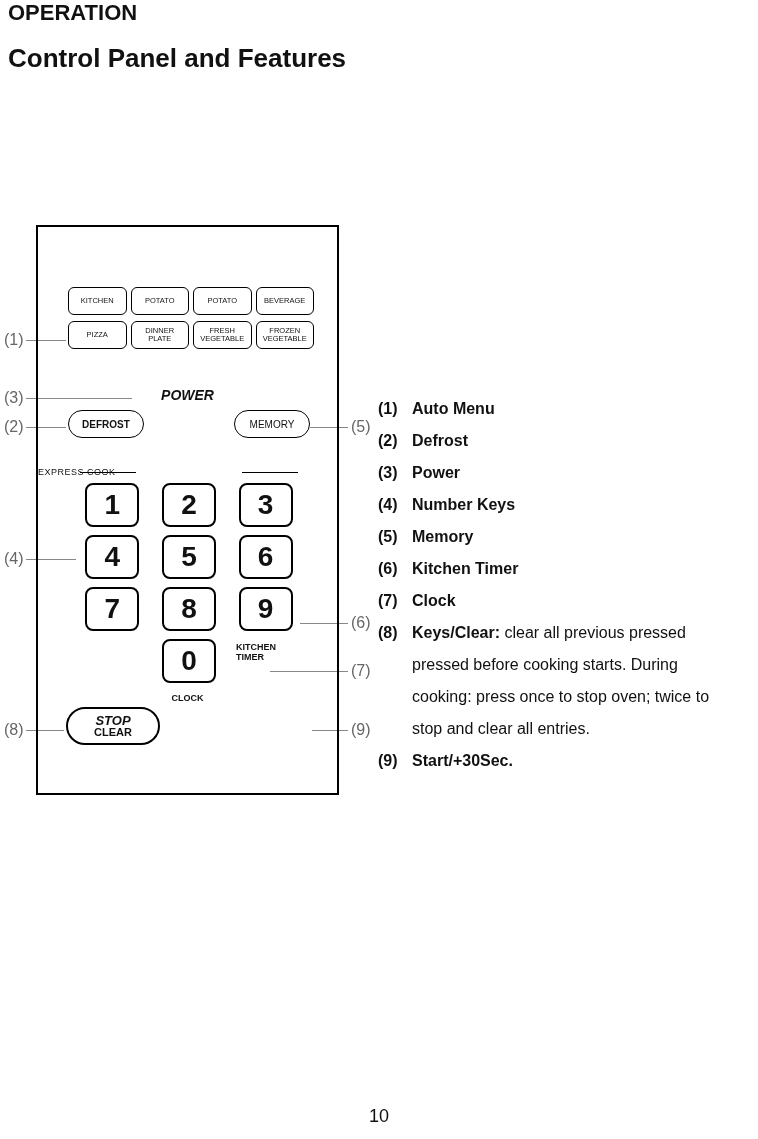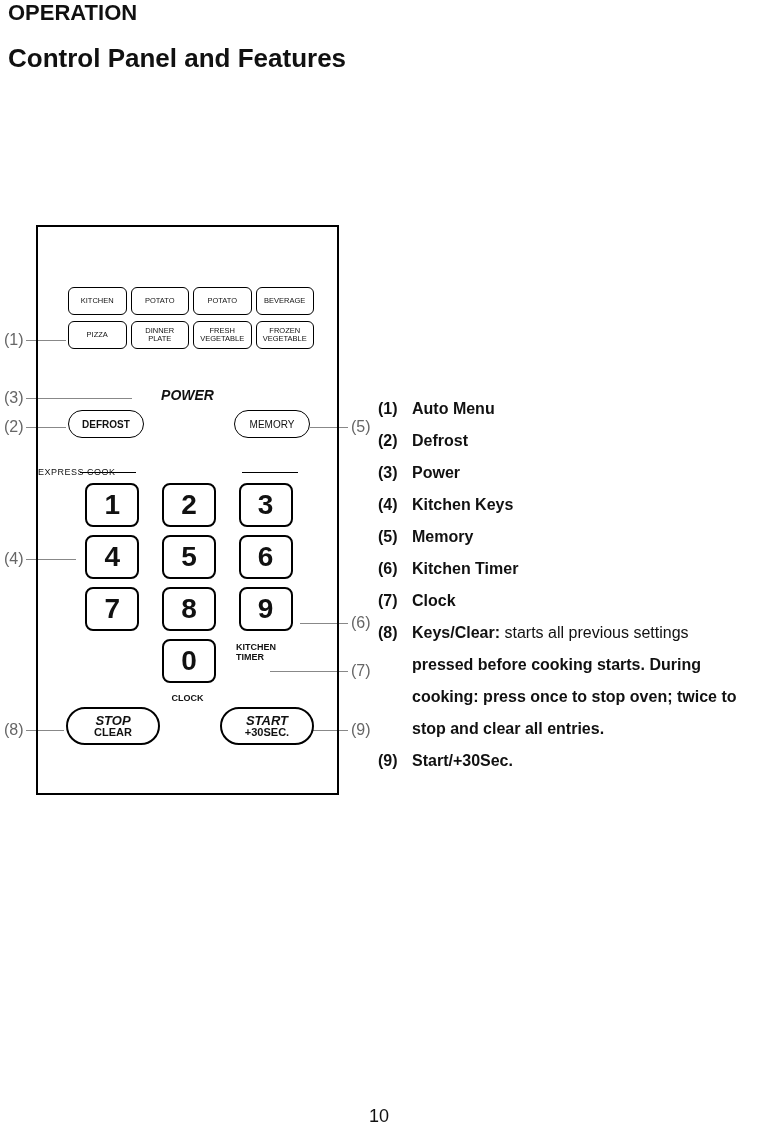--- a/index.html
+++ b/index.html
@@ -158,21 +158,21 @@
       width: 360px;
       font-size: 16px;
       line-height: 2.0;
     }
     .legend-item { display: flex; }
     .legend-num { width: 34px; font-weight: bold; }
     .legend-text { font-weight: bold; }
     .legend-text .extra { font-weight: normal; }
     .legend-item.wrap .cont {
       padding-left: 34px;
-      font-weight: bold;
+      font-weight: normal;
     }
     .page-number {
       position: absolute;
       bottom: 12px; left: 0; width: 100%;
       text-align: center;
       font-size: 18px;
     }
   </style>
 </head>
 <body>
@@ -243,61 +243,57 @@
 
     <div class="kitchen-timer-lbl" style="white-space:pre-line">KITCHEN
 TIMER</div>
     <div class="clock-lbl">CLOCK</div>
 
     <div class="action-row">
       <div class="action-btn">
         <span class="top">STOP</span>
         <span class="bot">CLEAR</span>
       </div>
-      <div class="action-btn">
-        <span class="top">START</span>
-        <span class="bot">+30SEC.</span>
-      </div>
     </div>
 
   </div>
 </div>
 
 <div class="legend">
   <div class="legend-item">
     <span class="legend-num">(1)</span>
     <span class="legend-text">Auto Menu</span>
   </div>
   <div class="legend-item">
     <span class="legend-num">(2)</span>
     <span class="legend-text">Defrost</span>
   </div>
   <div class="legend-item">
     <span class="legend-num">(3)</span>
     <span class="legend-text">Power</span>
   </div>
   <div class="legend-item">
     <span class="legend-num">(4)</span>
-    <span class="legend-text">Kitchen Keys</span>
+    <span class="legend-text">Number Keys</span>
   </div>
   <div class="legend-item">
     <span class="legend-num">(5)</span>
     <span class="legend-text">Memory</span>
   </div>
   <div class="legend-item">
     <span class="legend-num">(6)</span>
     <span class="legend-text">Kitchen Timer</span>
   </div>
   <div class="legend-item">
     <span class="legend-num">(7)</span>
     <span class="legend-text">Clock</span>
   </div>
   <div class="legend-item">
     <span class="legend-num">(8)</span>
-    <span class="legend-text"><span>Keys/Clear:</span><span class="extra"> starts all previous  settings</span></span>
+    <span class="legend-text"><span>Keys/Clear:</span><span class="extra"> clear all previous  pressed</span></span>
   </div>
   <div class="legend-item wrap">
     <span class="cont">pressed before cooking starts. During cooking: press once to stop oven; twice to stop and clear all entries.</span>
   </div>
   <div class="legend-item">
     <span class="legend-num">(9)</span>
     <span class="legend-text">Start/+30Sec.</span>
   </div>
 </div>
 

